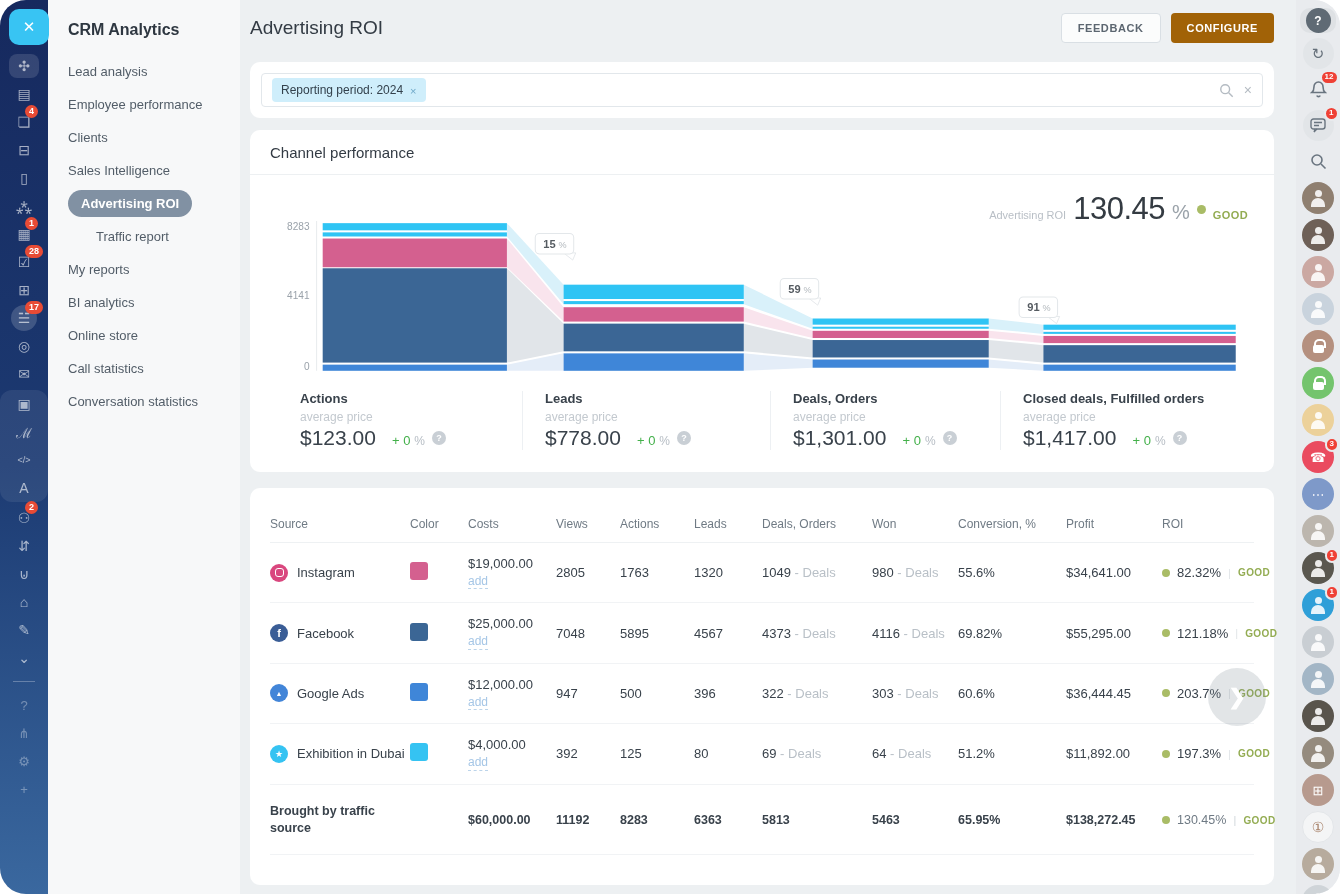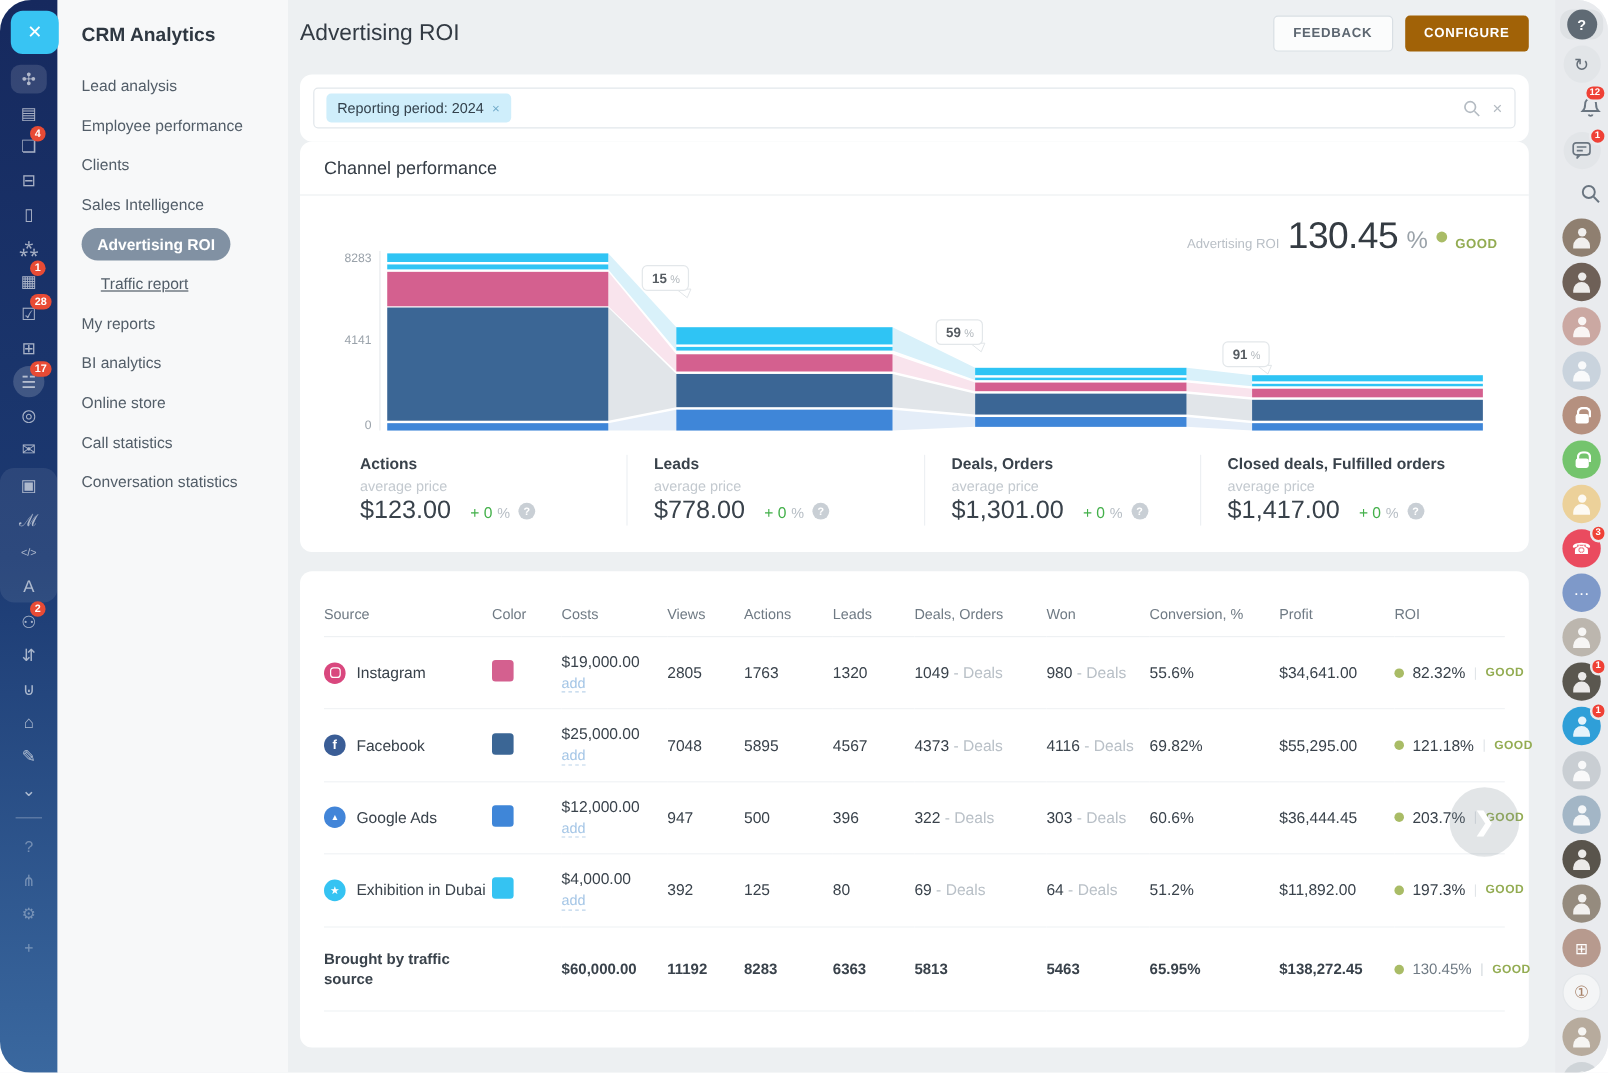--- a/index.html
+++ b/index.html
@@ -24,32 +24,32 @@
                font-weight:bold; border-radius:8px; padding:1px 4px; line-height:1.2; }
   .rdiv { width:22px; height:1px; background:rgba(255,255,255,.28); margin:9px 0; }
 
   
   .menu { position:absolute; left:48px; top:0; bottom:0; width:192px; background:#f7f8f9; z-index:4; }
   .menu h1 { font-size:16px; font-weight:bold; color:#2e3741; margin:21px 0 16px 20px; }
   .mi { font-size:13px; color:#525d68; padding:9px 0 9px 20px; cursor:pointer; }
   .miActiveWrap { padding:3px 0 3px 20px; }
   .mi.active { display:inline-block; background:#8191a3; color:#fff; font-weight:bold; border-radius:14px;
                padding:6px 13px; margin:0; }
-  .mi.child { padding-left:36px;text-decoration:underline; }
+  .mi.child { padding-left:48px; }
 
   
   .railR { position:absolute; right:0; top:0; bottom:0; width:44px; background:#e9ebee; display:flex;
            flex-direction:column; align-items:center; padding-top:8px; gap:5px; overflow:hidden; z-index:4; }
   .helpSq { width:36px; height:38px; border-radius:10px; background:#dee1e4; display:flex; align-items:center;
             justify-content:center; cursor:pointer; }
   .helpCirc { width:25px; height:25px; border-radius:50%; background:#5f6a74; color:#fff; font-size:12px;
               font-weight:bold; display:flex; align-items:center; justify-content:center; }
   .rrBtn { position:relative; width:31px; height:31px; border-radius:50%; background:#e2e5e8; color:#66707a;
            font-size:15px; display:flex; align-items:center; justify-content:center; cursor:pointer; flex:0 0 auto; }
-  .rrPlain { background:transparent;justify-content:flex-end; }
+  .rrPlain { background:transparent; }
   .rrItem { position:relative; width:32px; height:32px; border-radius:50%; display:flex; align-items:center;
             justify-content:center; color:#fff; font-size:13px; cursor:pointer; flex:0 0 auto; }
   .rbadge { position:absolute; top:-4px; right:-5px; background:#ef4136; color:#fff; border:2px solid #e9ebee;
             font-size:8px; font-weight:bold; border-radius:9px; padding:1px 3px; line-height:1.1; }
   .sil { position:relative; width:18px; height:16px; display:block; }
   .sil::before { content:""; position:absolute; left:5.5px; top:0; width:7px; height:7px; border-radius:50%;
                  background:rgba(255,255,255,.88); }
   .sil::after { content:""; position:absolute; left:2px; top:8px; width:14px; height:9px;
                 border-radius:7px 7px 0 0; background:rgba(255,255,255,.88); }
   .lock { position:relative; width:11px; height:8px; background:#fff; border-radius:2px; display:block; margin-top:6px; }
@@ -69,21 +69,21 @@
   .card { background:#fff; border-radius:10px; }
   .filterCard { margin-top:6px; padding:11px; }
   .searchBox { border:1px solid #e2e7eb; border-radius:4px; height:34px; display:flex; align-items:center; padding:0 10px; }
   .chip { background:#cfeefb; border-radius:4px; padding:5px 9px; font-size:12px; color:#33414c;
           display:flex; align-items:flex-end; gap:7px; cursor:pointer; }
   .chipX { color:#6fa9c8; font-size:11px; cursor:pointer; }
   .sbRight { margin-left:auto; display:flex; align-items:center; gap:10px; color:#b4bbc2; }
   .sbRight svg { cursor:pointer; }
   .clearX { font-size:14px; cursor:pointer; }
 
-  .channelCard { margin-top:0; padding:14px 0 6px; }
+  .channelCard { margin-top:12px; padding:14px 0 6px; }
   .cardTitle { font-size:15px; color:#333b44; padding:0 20px 13px; border-bottom:1px solid #edf0f2; }
   .chartWrap { position:relative; padding:42px 16px 0; }
   .roiReadout { position:absolute; top:16px; right:26px; display:flex; align-items:baseline; gap:7px; }
   .roiLbl { font-size:11px; color:#b9bfc6; }
   .roiVal { font-size:31px; color:#343b42; letter-spacing:-.5px; }
   .roiUnit { font-size:20px; color:#9aa2a9; }
   .roiDot { width:9px; height:9px; border-radius:50%; background:#a9bc66; align-self:center; }
   .roiStatus { font-size:11px; font-weight:bold; color:#93ac52; letter-spacing:.4px; }
   #funnel { display:block; width:100%; height:162px; }
 

